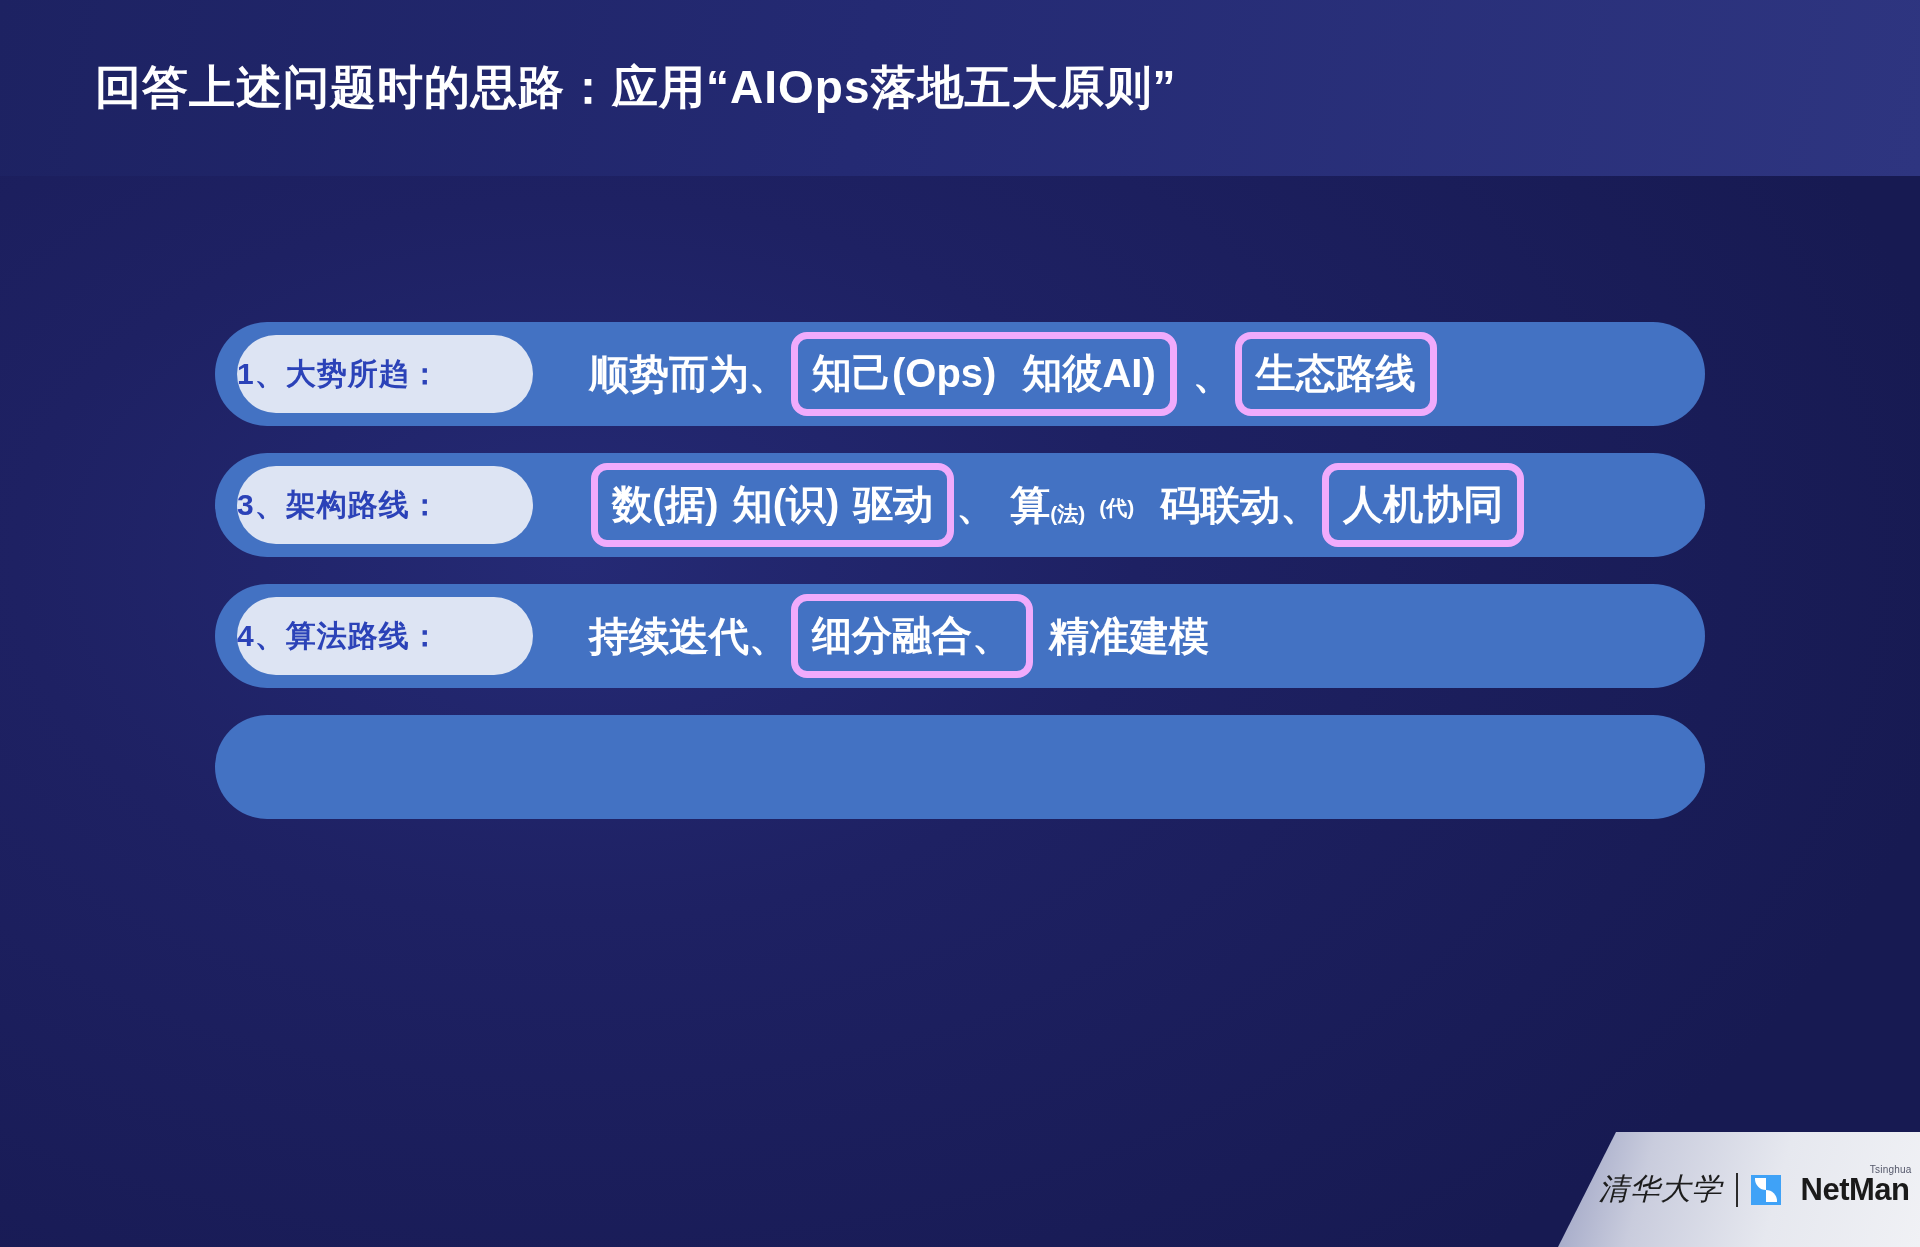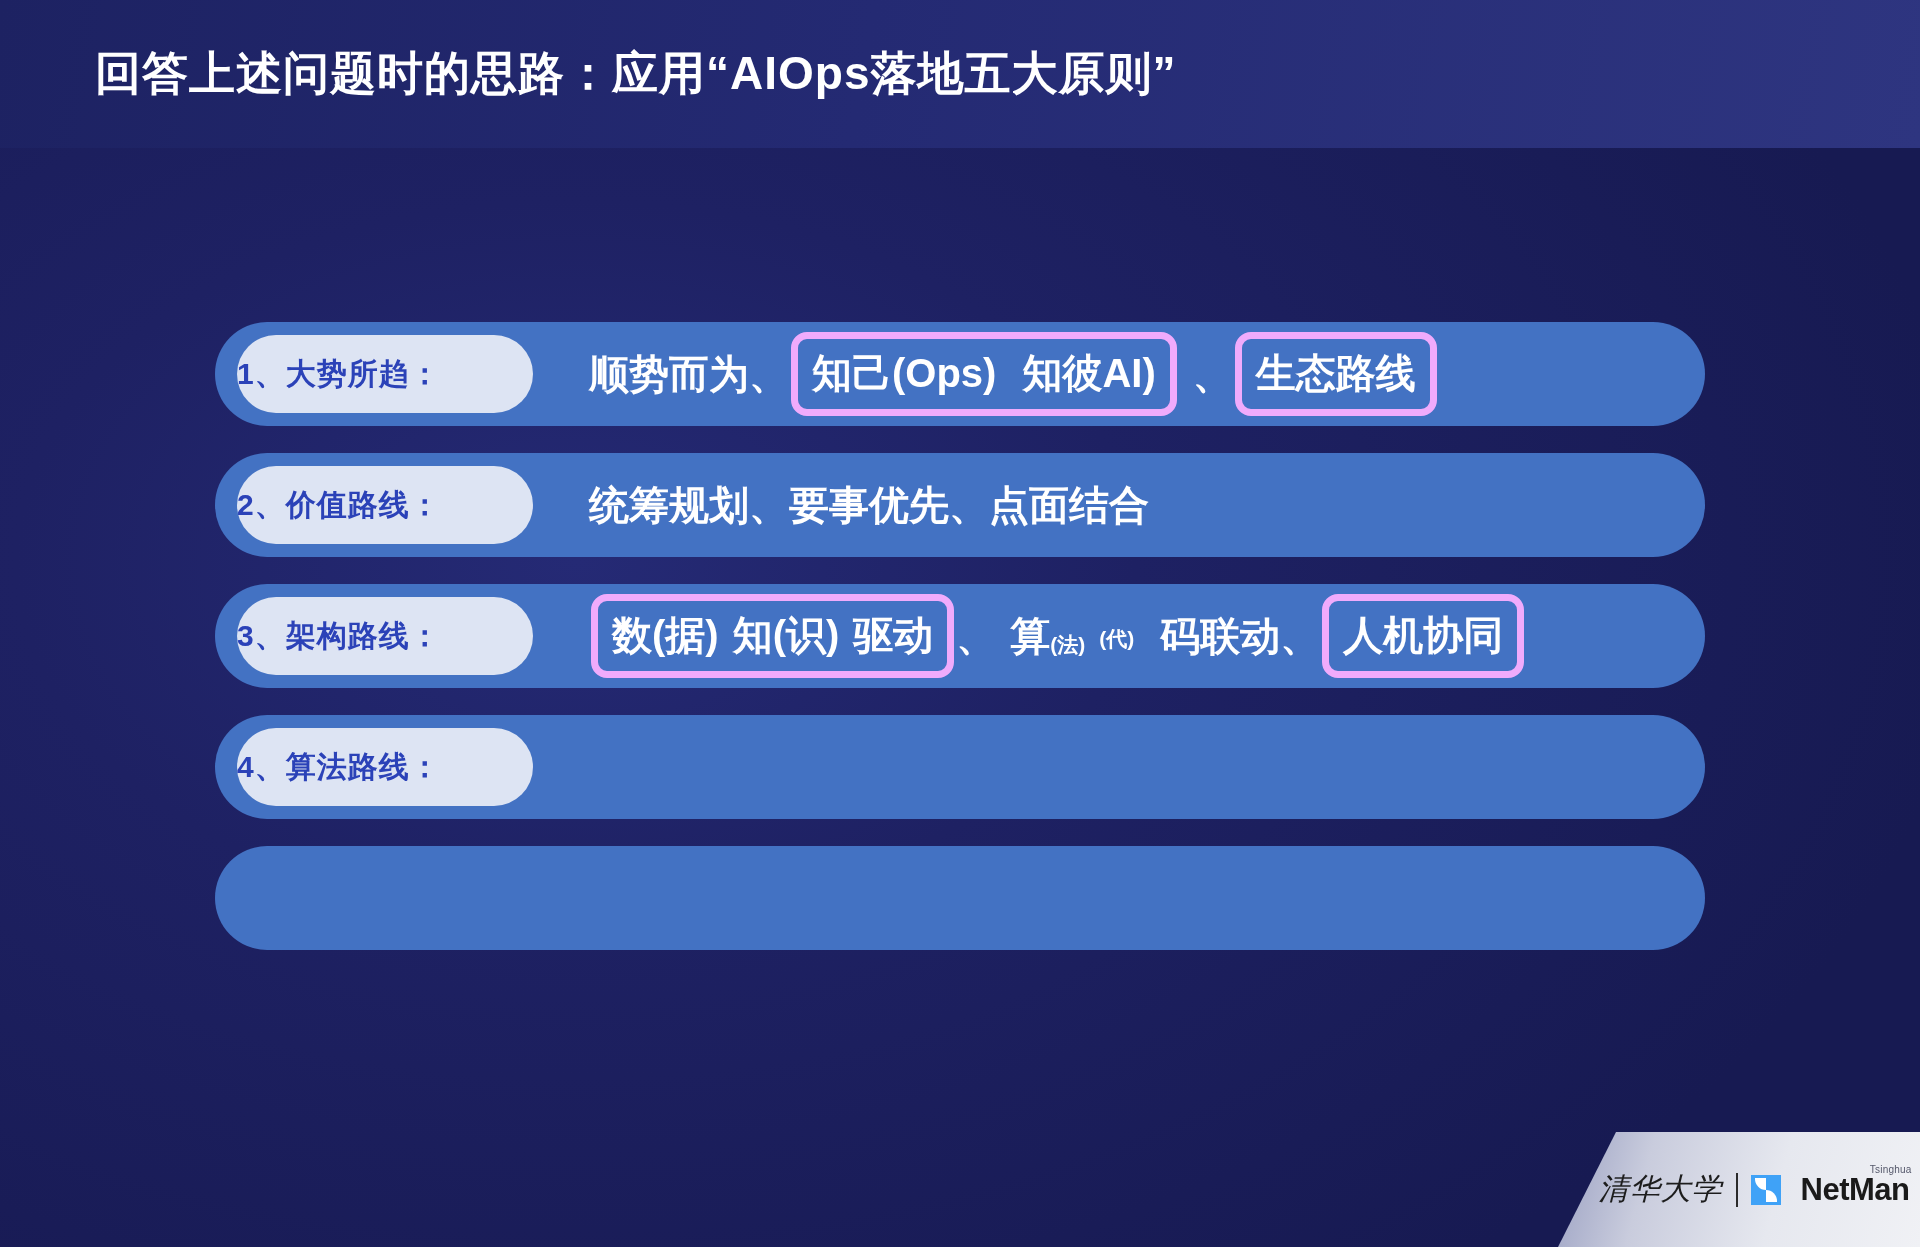--- a/index.html
+++ b/index.html
@@ -21,21 +21,21 @@
     height: 1247px;
     background: radial-gradient(ellipse 1400px 900px at 30% 45%, #252a75 0%, #1e2163 40%, #171a52 100%);
     overflow: hidden;
   }
 
   
   .title-band {
     position: absolute;
     left: 0; top: 0;
     width: 1920px;
-    height: 148px;
+    height: 176px;
     background: linear-gradient(100deg, #1d2262 0%, #242a73 45%, #2e3580 100%);
   }
 
   .title-text {
     position: absolute;
     left: 95px;
     top: 50%;
     transform: translateY(-50%);
     color: #ffffff;
     font-size: 46px;
@@ -234,30 +234,20 @@
         <span class="gap-sm"></span>
         <span class="seg">
             <span class="main">、</span>
           </span>
         <span class="hl">
           <span class="main">生态路线</span>
         </span>
       </div>
     </div>
 
-    <div class="row">
-      <div class="row-pill">
-        <span class="row-pill-label">2、价值路线：</span>
-      </div>
-      <div class="row-content">
-        <span class="seg">
-            <span class="main">统筹规划、要事优先、点面结合</span>
-          </span>
-      </div>
-    </div>
 
     <div class="row">
       <div class="row-pill">
         <span class="row-pill-label">3、架构路线：</span>
       </div>
       <div class="row-content">
         <span class="hl">
           <span class="main">数</span>
             <span class="sub">(据)</span>
             <span class="gap-sm"></span>
@@ -284,20 +274,32 @@
           </span>
         <span class="hl">
           <span class="main">人机协同</span>
         </span>
       </div>
     </div>
 
     <div class="row">
       <div class="row-pill">
         <span class="row-pill-label">4、算法路线：</span>
+      </div>
+      <div class="row-content">
+        <span class="seg">
+            <span class="main">持续迭代、</span>
+          </span>
+        <span class="hl">
+          <span class="main">细分融合、</span>
+        </span>
+        <span class="gap-sm"></span>
+        <span class="seg">
+            <span class="main">精准建模</span>
+          </span>
       </div>
     </div>
 
     <div class="row">
     </div>
 
   </div>
 
   <div class="logo-plate">
     <div class="logo-inner">

